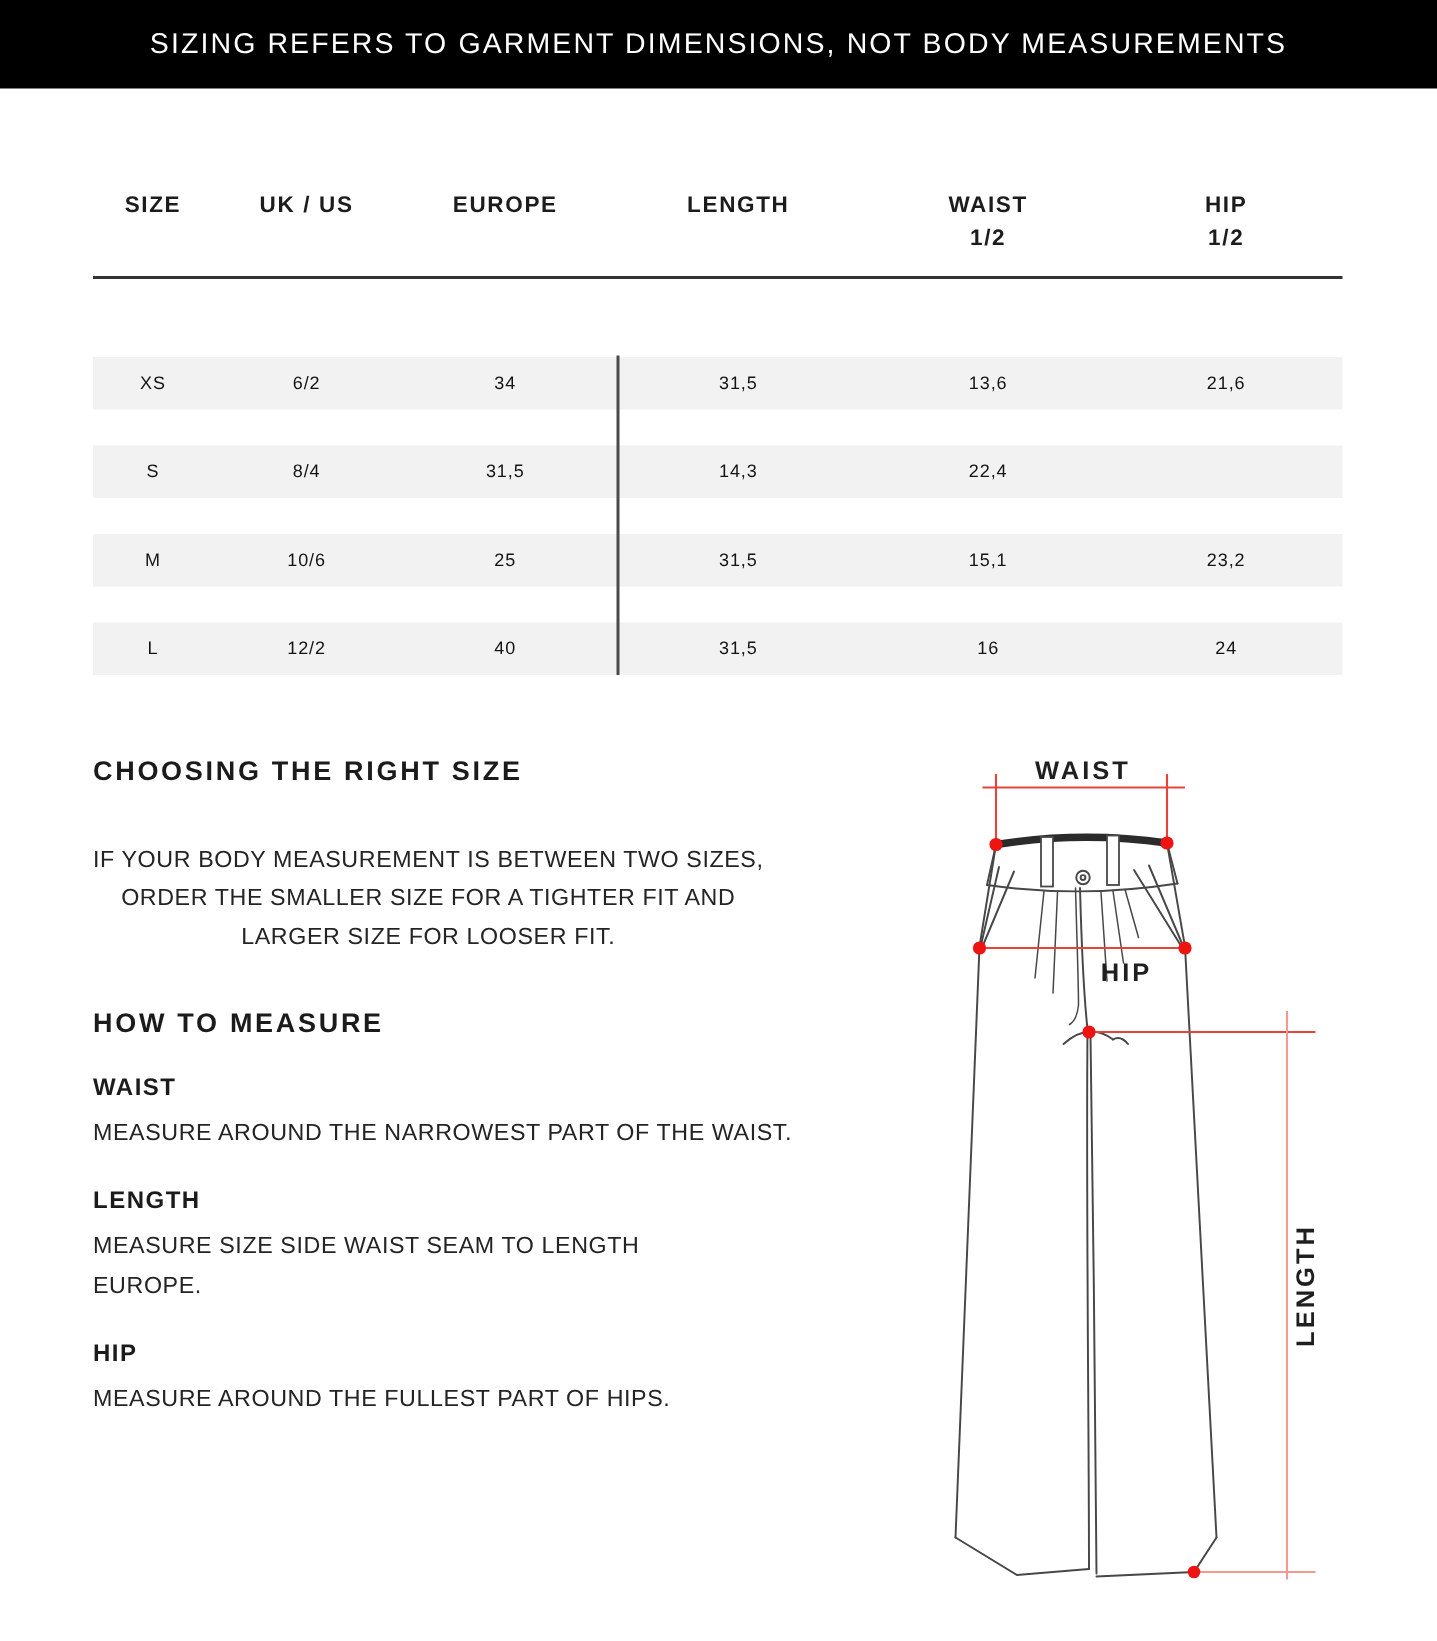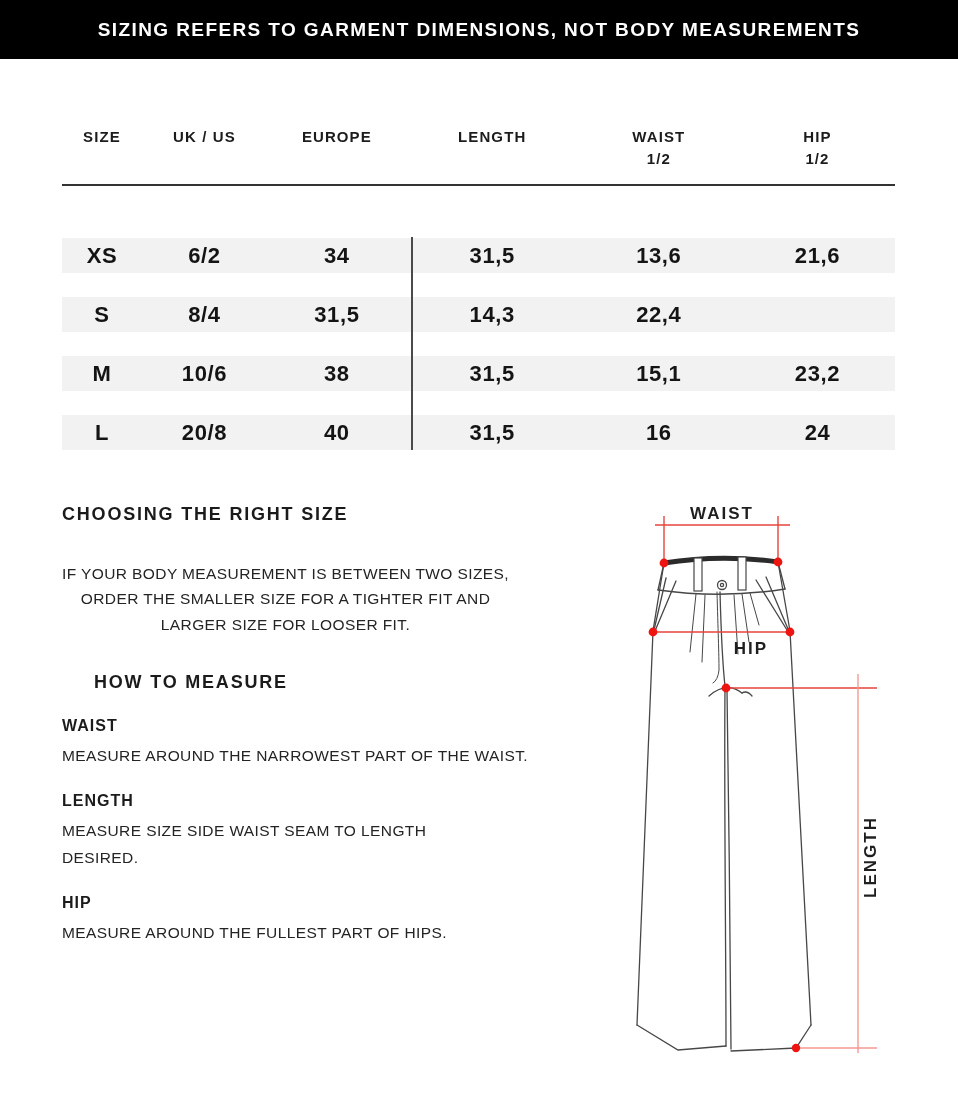--- a/index.html
+++ b/index.html
@@ -19,21 +19,21 @@
   .banner {
     position: absolute;
     top: 0; left: 0;
     width: 958px; height: 59px;
     background: #000000;
     display: flex; align-items: center; justify-content: center;
   }
   .banner-text {
     color: #ffffff;
     font-size: 19px;
-    font-weight: 700;
+    font-weight: 400;
     letter-spacing: 1.4px;
     white-space: nowrap;
   }
   
   .cols {
     display: grid;
     grid-template-columns: 9.6% 15% 16.8% 20.5% 19.5% 18.6%;
   }
   .table-header {
     position: absolute;
@@ -56,22 +56,22 @@
     background: #333333;
   }
   .trow {
     position: absolute;
     left: 62px;
     width: 833px; height: 35px;
     background: #f2f2f2;
   }
   .trow .td {
     text-align: center;
-    font-size: 22px;
-    font-weight: 700;
+    font-size: 12px;
+    font-weight: 400;
     letter-spacing: 0.6px;
     line-height: 35px;
     color: #141414;
   }
   .row-xs { top: 238px; }
   .row-s  { top: 297px; }
   .row-m  { top: 356px; }
   .row-l  { top: 415px; }
   .v-divider {
     position: absolute;
@@ -83,21 +83,21 @@
   .section-heading {
     position: absolute;
     left: 62px;
     font-size: 18px;
     font-weight: 700;
     letter-spacing: 1.8px;
     color: #1b1b1b;
     white-space: nowrap;
   }
   .choosing-heading { top: 504px; }
-  .how-heading { top: 672px; margin-left: 32px; }
+  .how-heading { top: 672px; }
   .choosing-body {
     position: absolute;
     left: 62px; top: 561px;
     font-size: 15.5px;
     line-height: 25.4px;
     letter-spacing: 0.4px;
     color: #242424;
     text-align: center;
   }
   .measure-item { position: absolute; left: 62px; }
@@ -178,28 +178,28 @@
   <div class="trow cols row-s">
     <div class="td">S</div>
     <div class="td">8/4</div>
     <div class="td">31,5</div>
     <div class="td">14,3</div>
     <div class="td">22,4</div>
   </div>
   <div class="trow cols row-m">
     <div class="td">M</div>
     <div class="td">10/6</div>
-    <div class="td">38</div>
+    <div class="td">25</div>
     <div class="td">31,5</div>
     <div class="td">15,1</div>
     <div class="td">23,2</div>
   </div>
   <div class="trow cols row-l">
     <div class="td">L</div>
-    <div class="td">20/8</div>
+    <div class="td">12/2</div>
     <div class="td">40</div>
     <div class="td">31,5</div>
     <div class="td">16</div>
     <div class="td">24</div>
   </div>
 
   <div class="v-divider"></div>
 
   <div class="section-heading choosing-heading">CHOOSING THE RIGHT SIZE</div>
   <div class="choosing-body">
@@ -210,21 +210,21 @@
 
   <div class="section-heading how-heading">HOW TO MEASURE</div>
 
   <div class="measure-item mi-waist">
     <div class="term">WAIST</div>
     <div class="def-line">MEASURE AROUND THE NARROWEST PART OF THE WAIST.</div>
   </div>
   <div class="measure-item mi-length">
     <div class="term">LENGTH</div>
     <div class="def-line">MEASURE SIZE SIDE WAIST SEAM TO LENGTH</div>
-    <div class="def-line">DESIRED.</div>
+    <div class="def-line">EUROPE.</div>
   </div>
   <div class="measure-item mi-hip">
     <div class="term">HIP</div>
     <div class="def-line">MEASURE AROUND THE FULLEST PART OF HIPS.</div>
   </div>
 
   <div class="diagram">
     <svg width="350" height="600" viewBox="0 0 350 600">
       <g stroke="#474747" stroke-width="1.3" fill="none" stroke-linecap="round">
 

